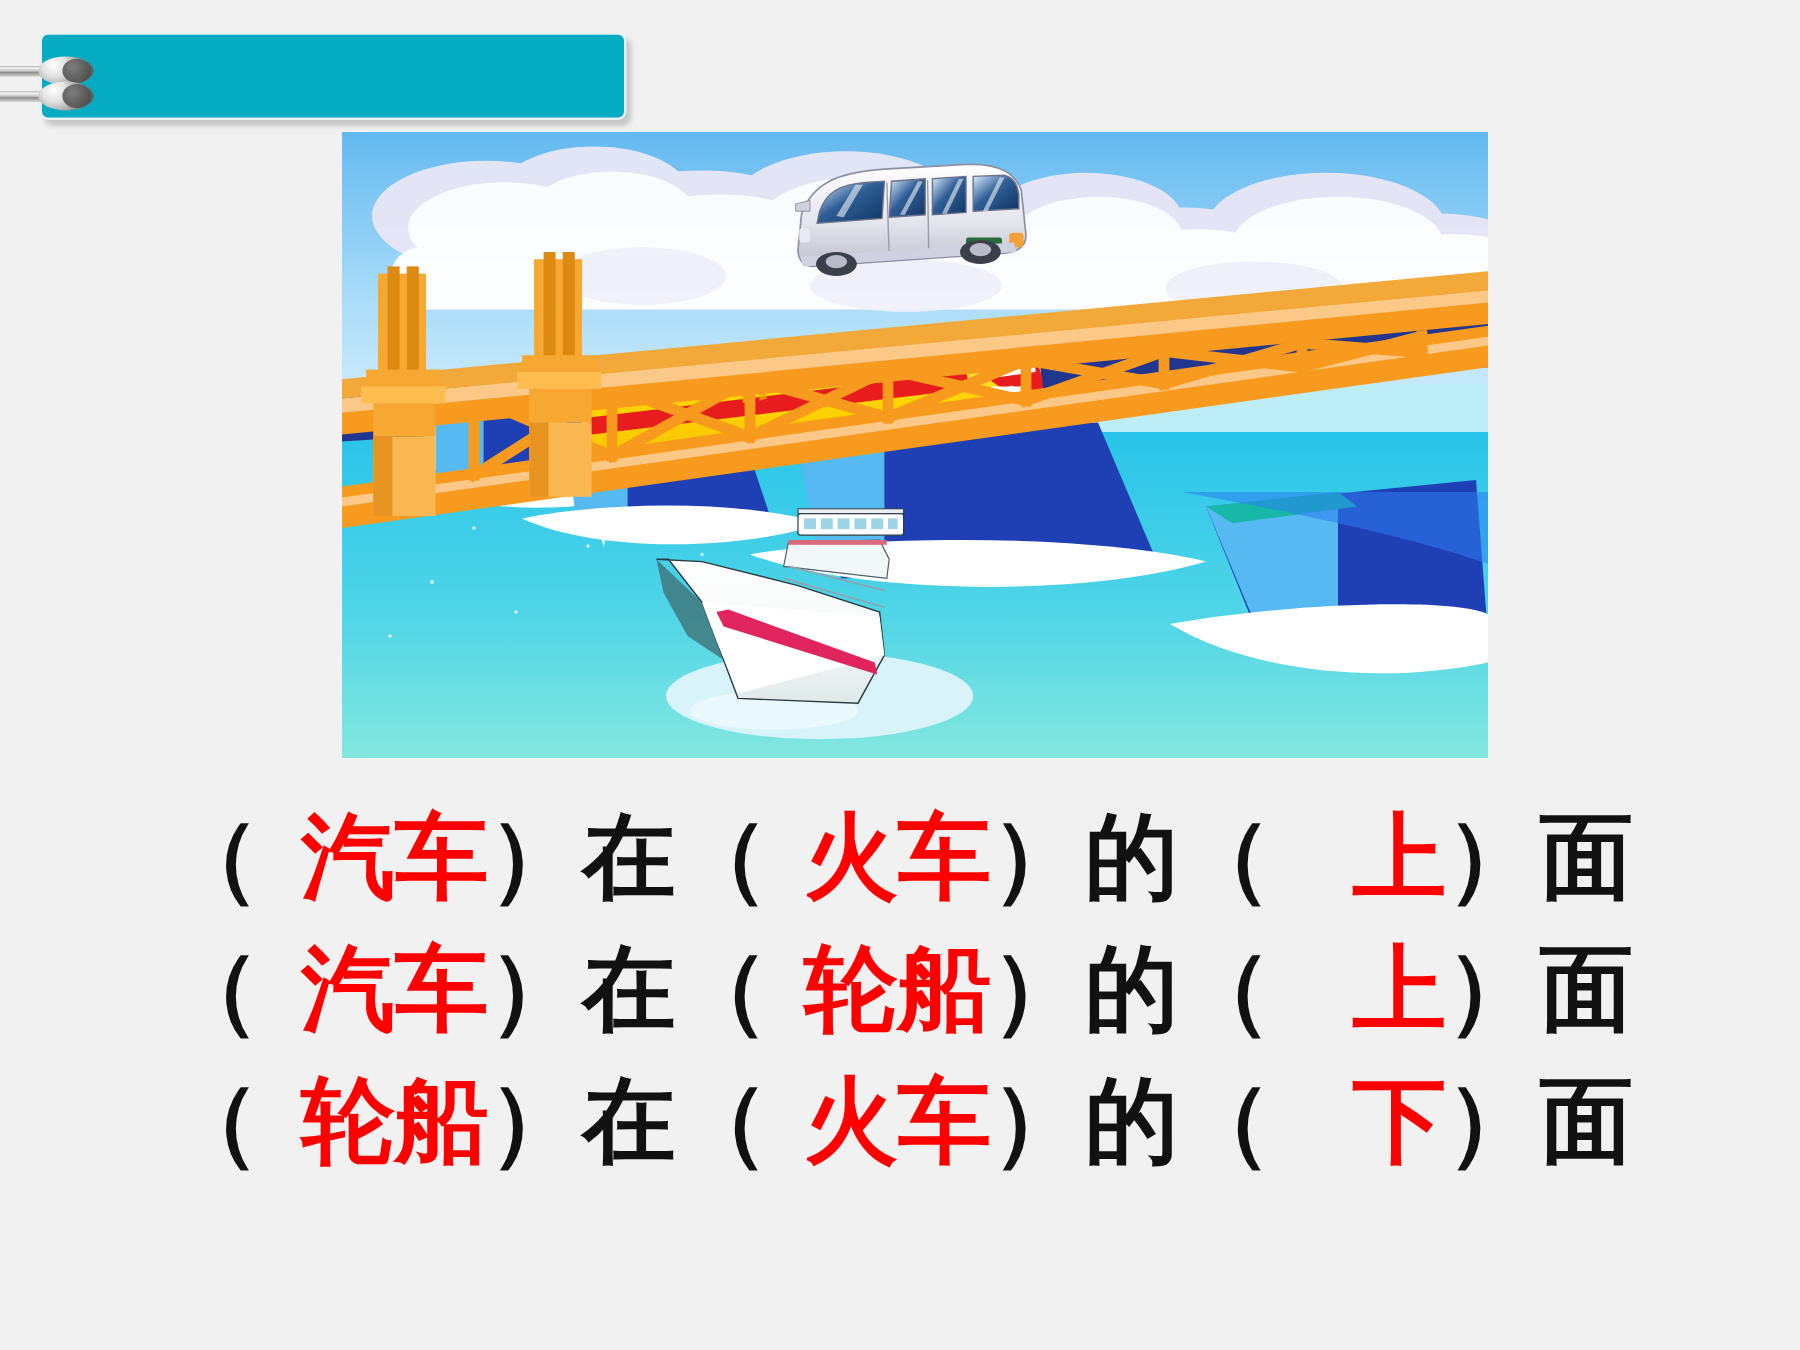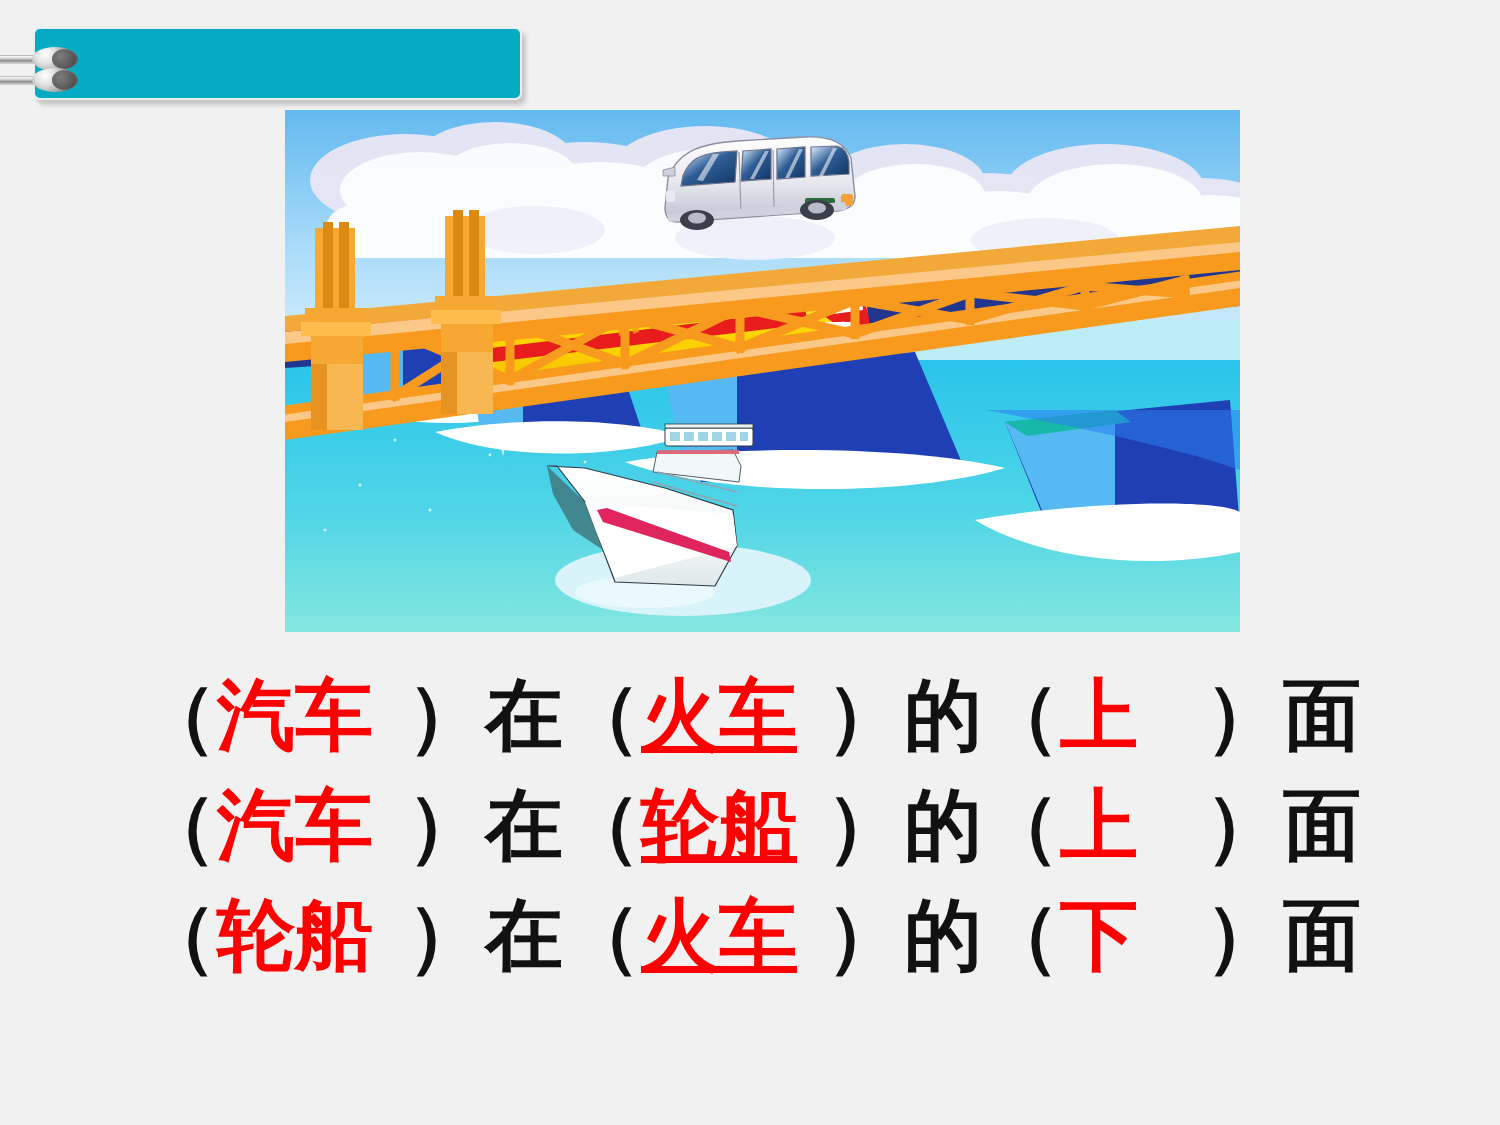--- a/index.html
+++ b/index.html
@@ -132,25 +132,25 @@
     font-weight: bold;
     color: #111111;
     white-space: nowrap;
     font-family: "DejaVu Sans", "Liberation Sans", sans-serif;
     letter-spacing: 0px;
   }
   .line .tok { display: inline-block; }
   .line .blank {
     color: #ff0000;
     display: inline-block;
-    text-align: left;
+    text-align: right;
   }
   .line .paren { color: #111111; }
   .w1 { min-width: 190px; }
-  .w2 { min-width: 185px; text-decoration: underline; }
+  .w2 { min-width: 185px; }
   .w3 { min-width: 145px; }
 </style>
 </head>
 <body>
 
 <div class="banner-wrap">
   <div class="banner-shadow"></div>
   <div class="banner-box">
     <div class="banner-text"></div>
   </div>

